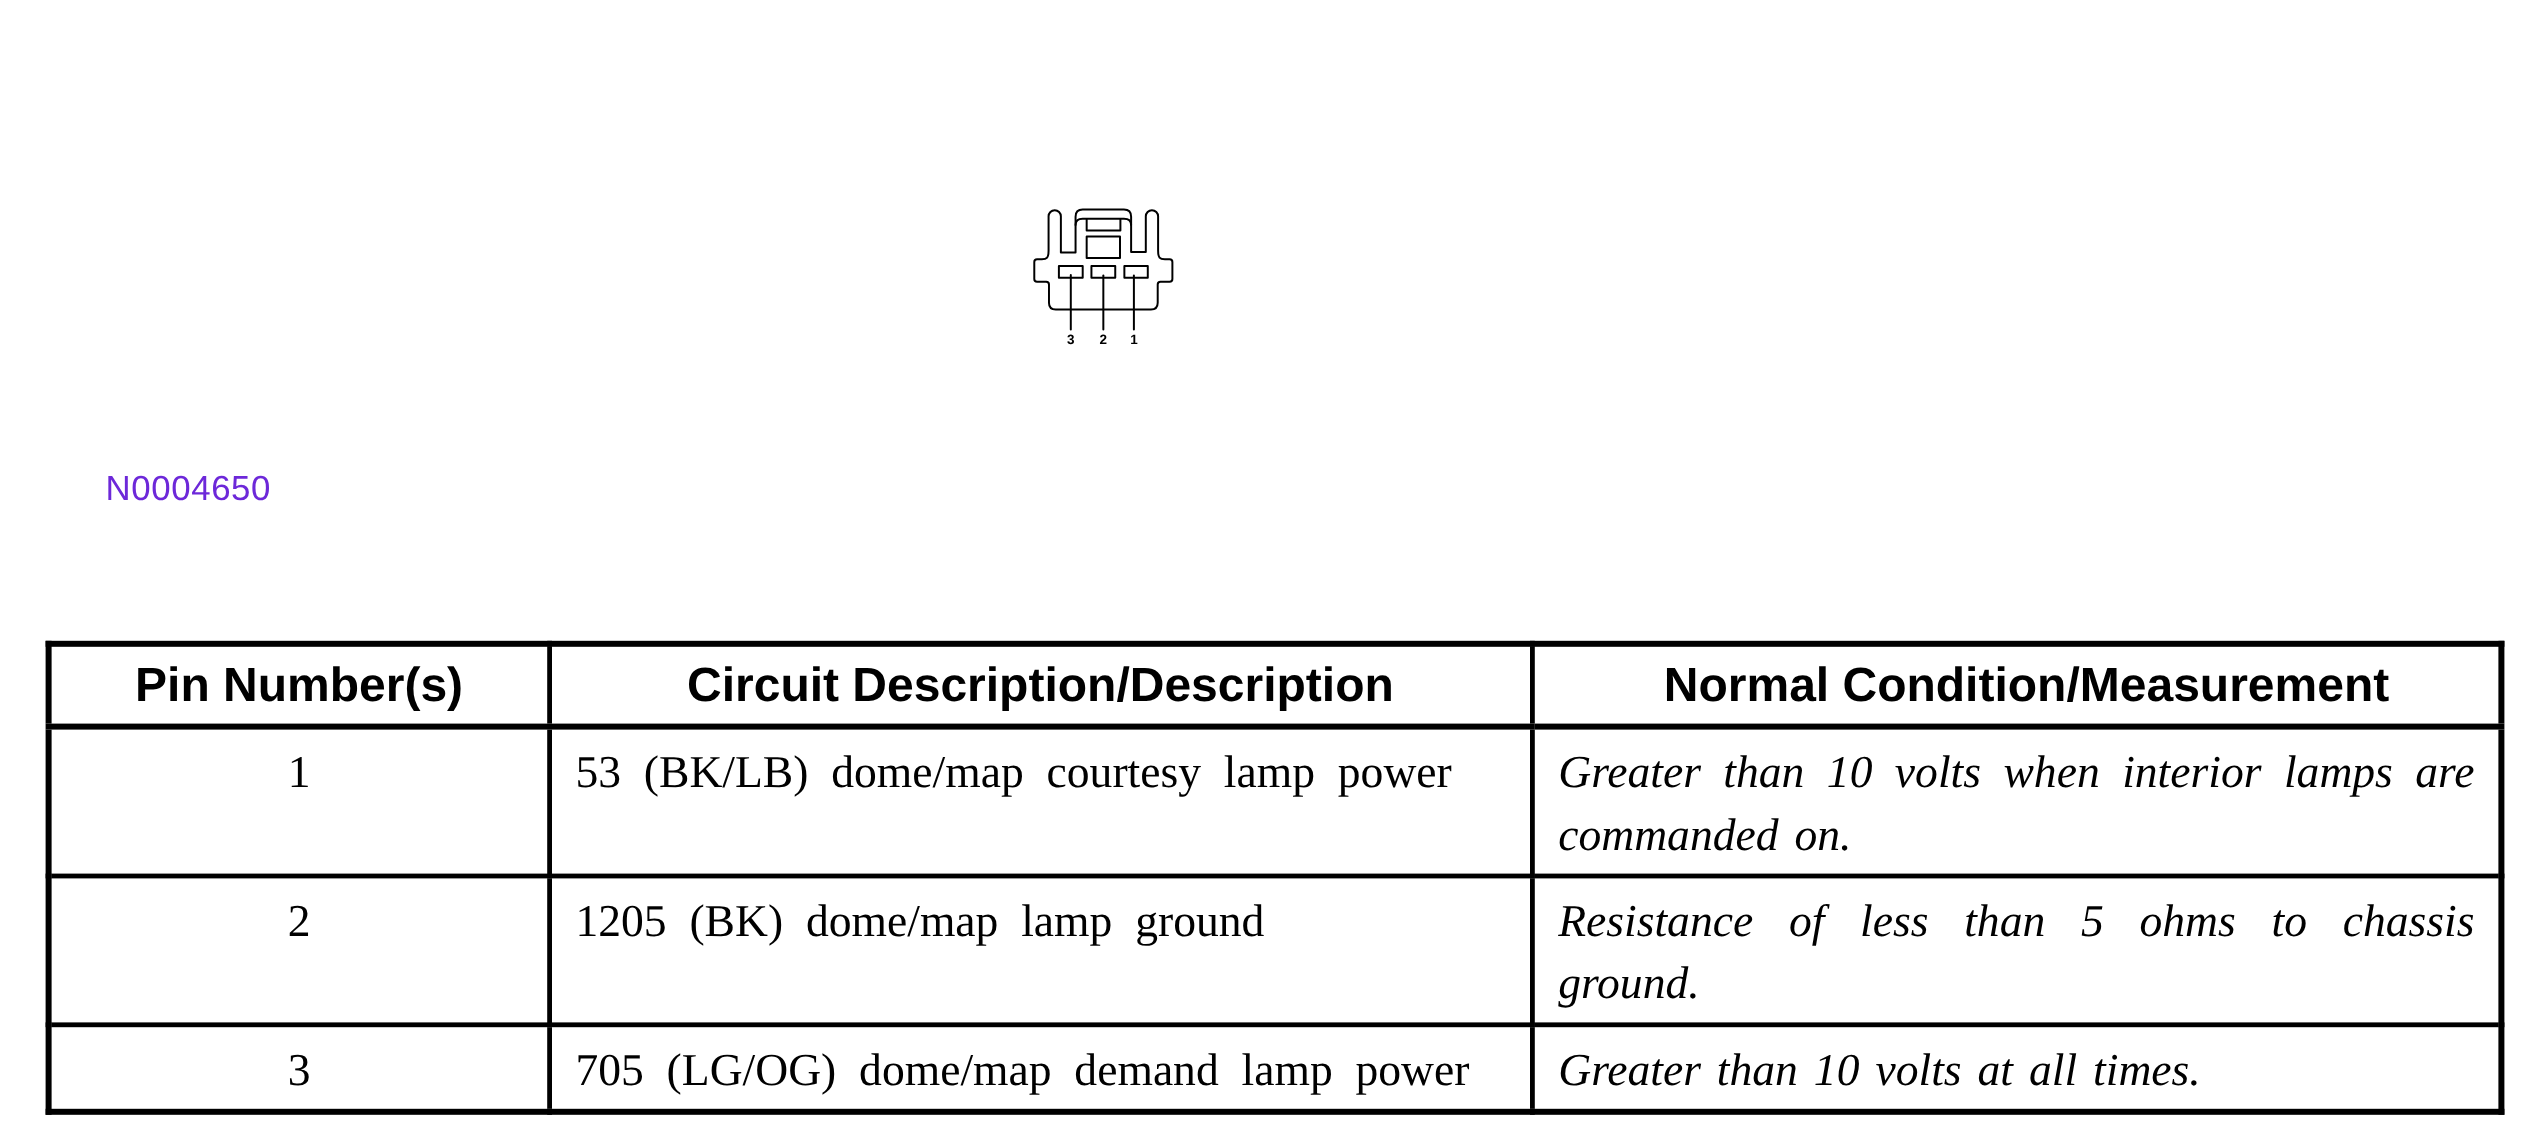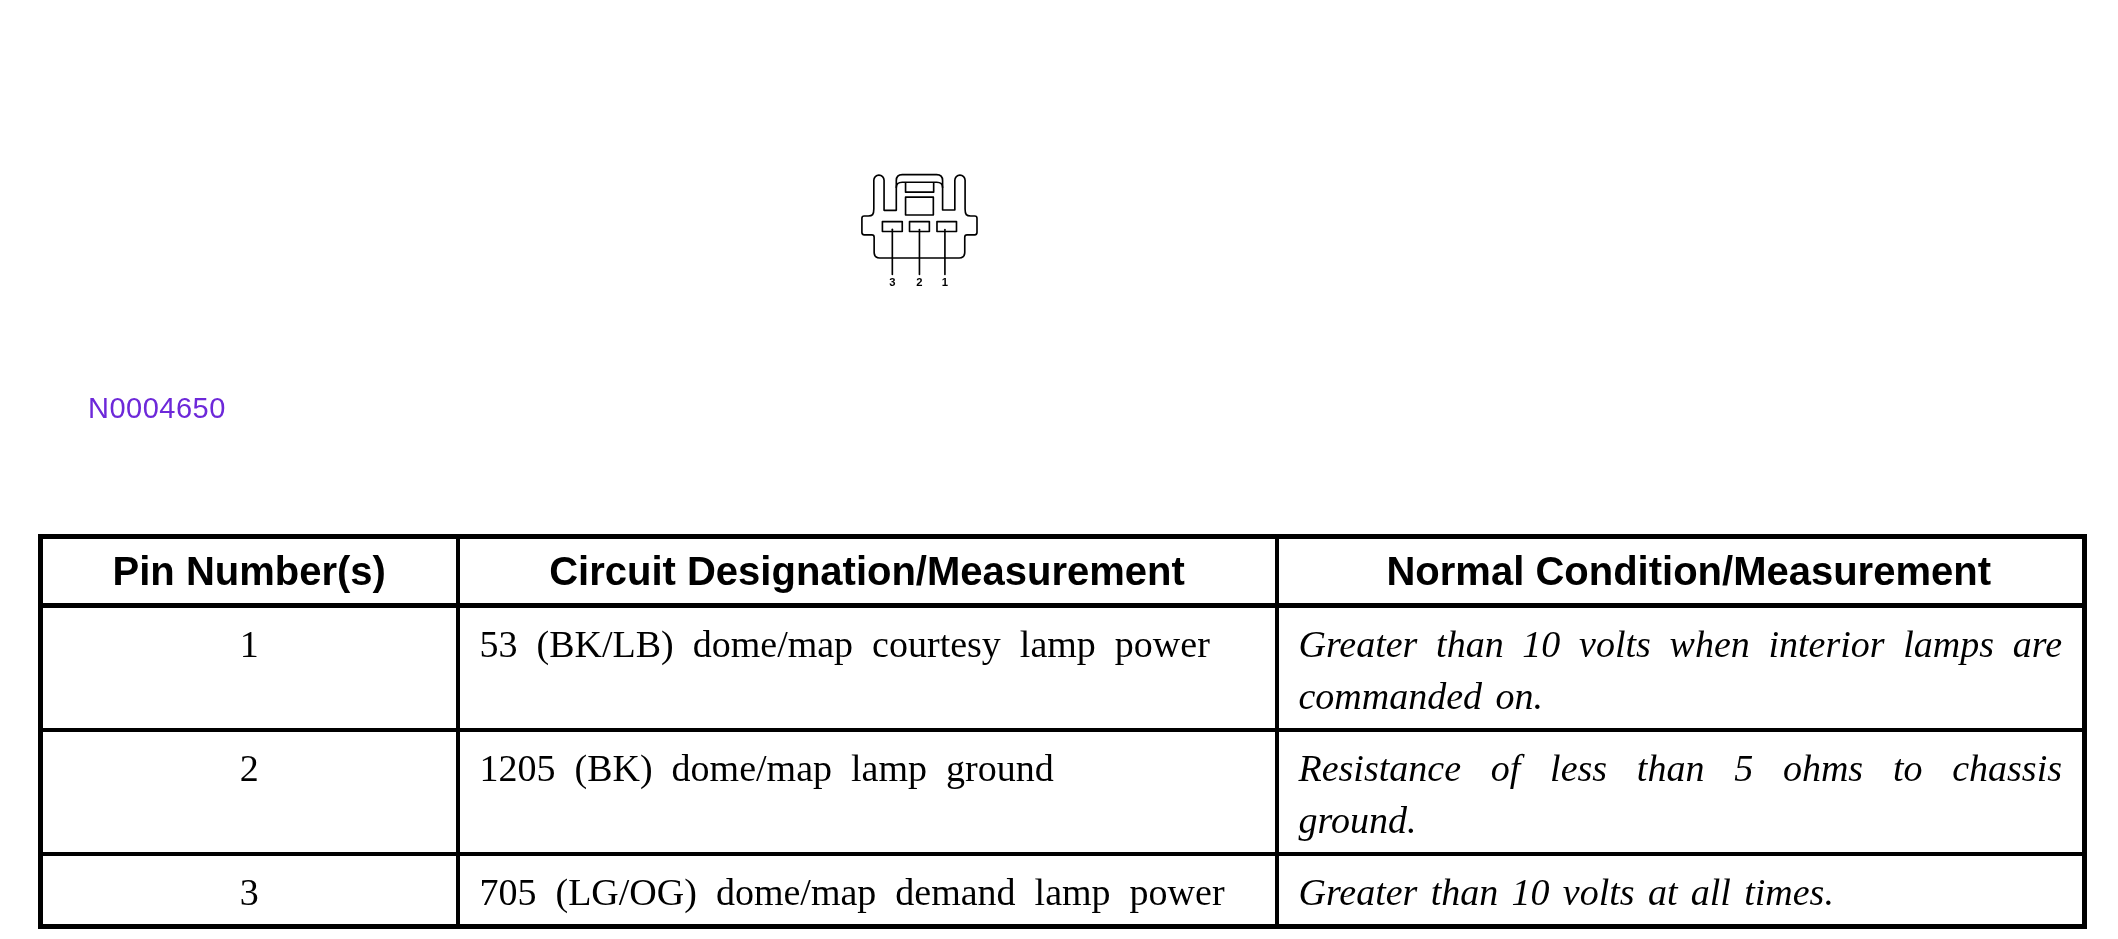--- a/index.html
+++ b/index.html
@@ -146,21 +146,21 @@
 
   <table id="pinout-table">
     <colgroup>
       <col style="width:417px">
       <col style="width:819px">
       <col style="width:808px">
     </colgroup>
     <thead>
       <tr>
         <th>Pin Number(s)</th>
-        <th>Circuit Designation/Measurement</th>
+        <th>Circuit Description/Description</th>
         <th class="cond-col">Normal Condition/Measurement</th>
       </tr>
     </thead>
     <tbody>
       <tr class="row-1">
         <td class="pin-cell">1</td>
         <td class="circuit-cell">53 (BK/LB) dome/map courtesy lamp power</td>
         <td class="cond-cell">Greater than 10 volts when interior lamps are commanded on.</td>
       </tr>
       <tr class="row-2">

